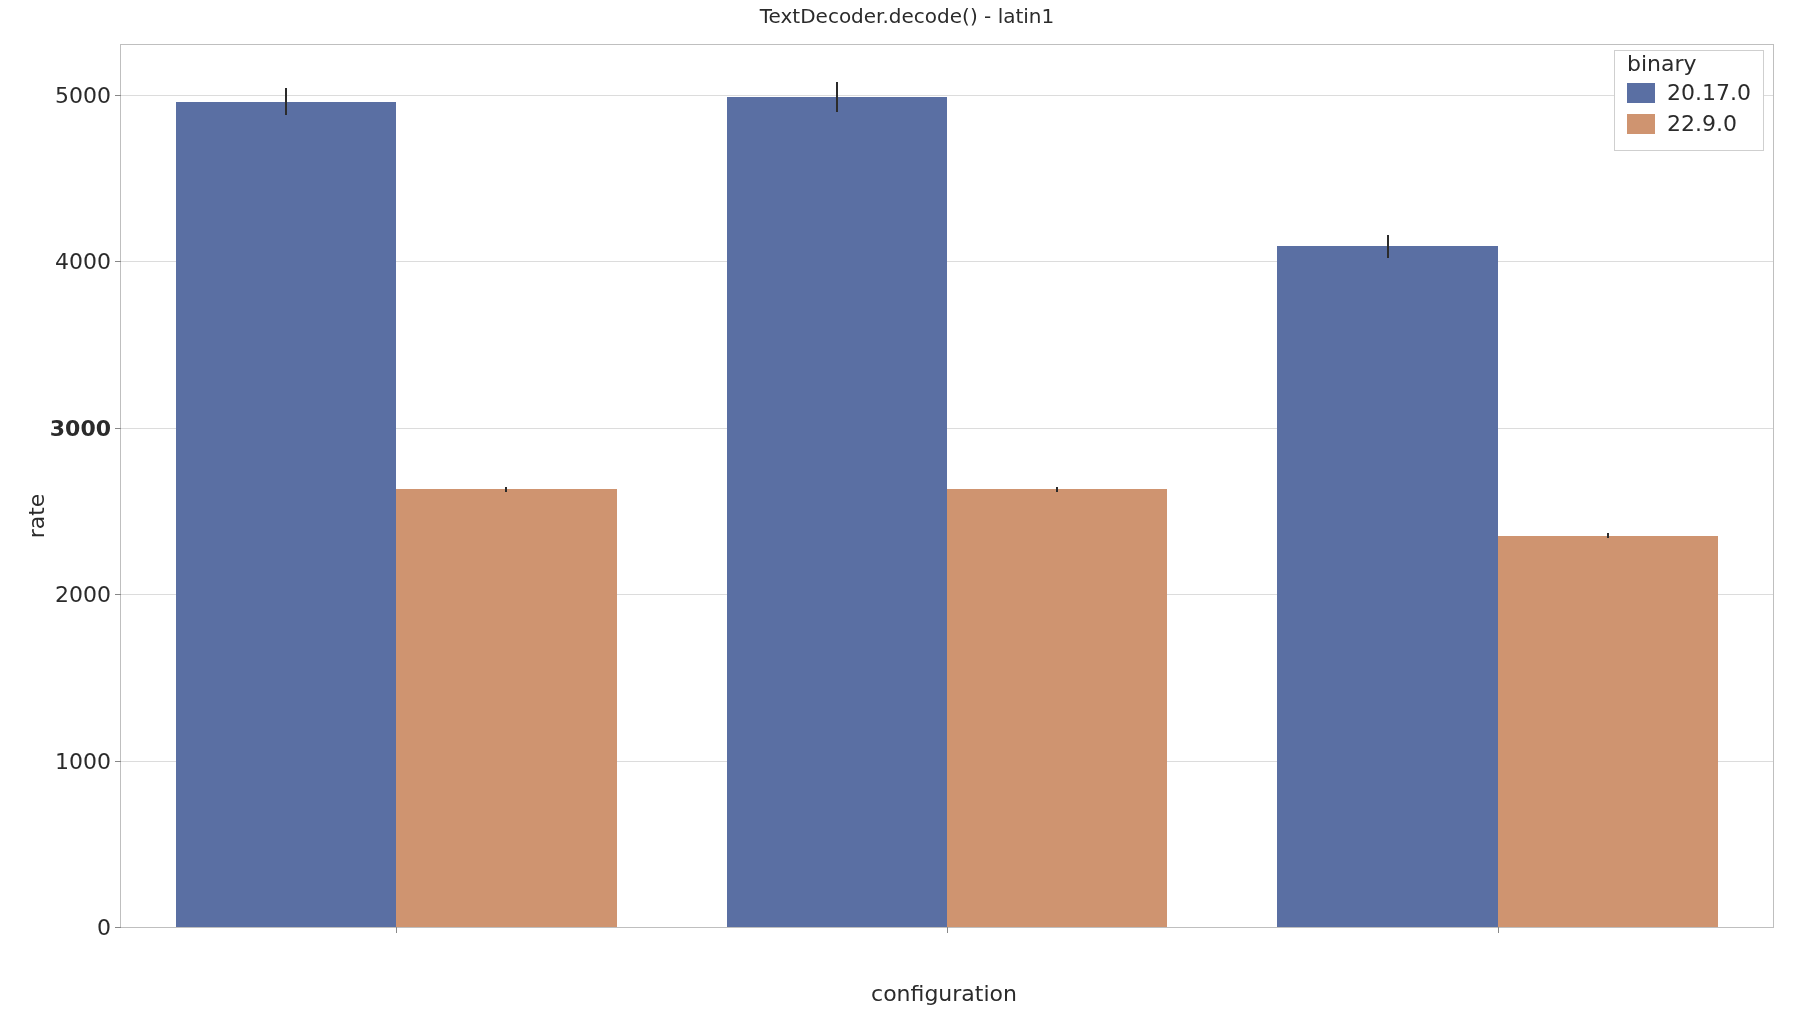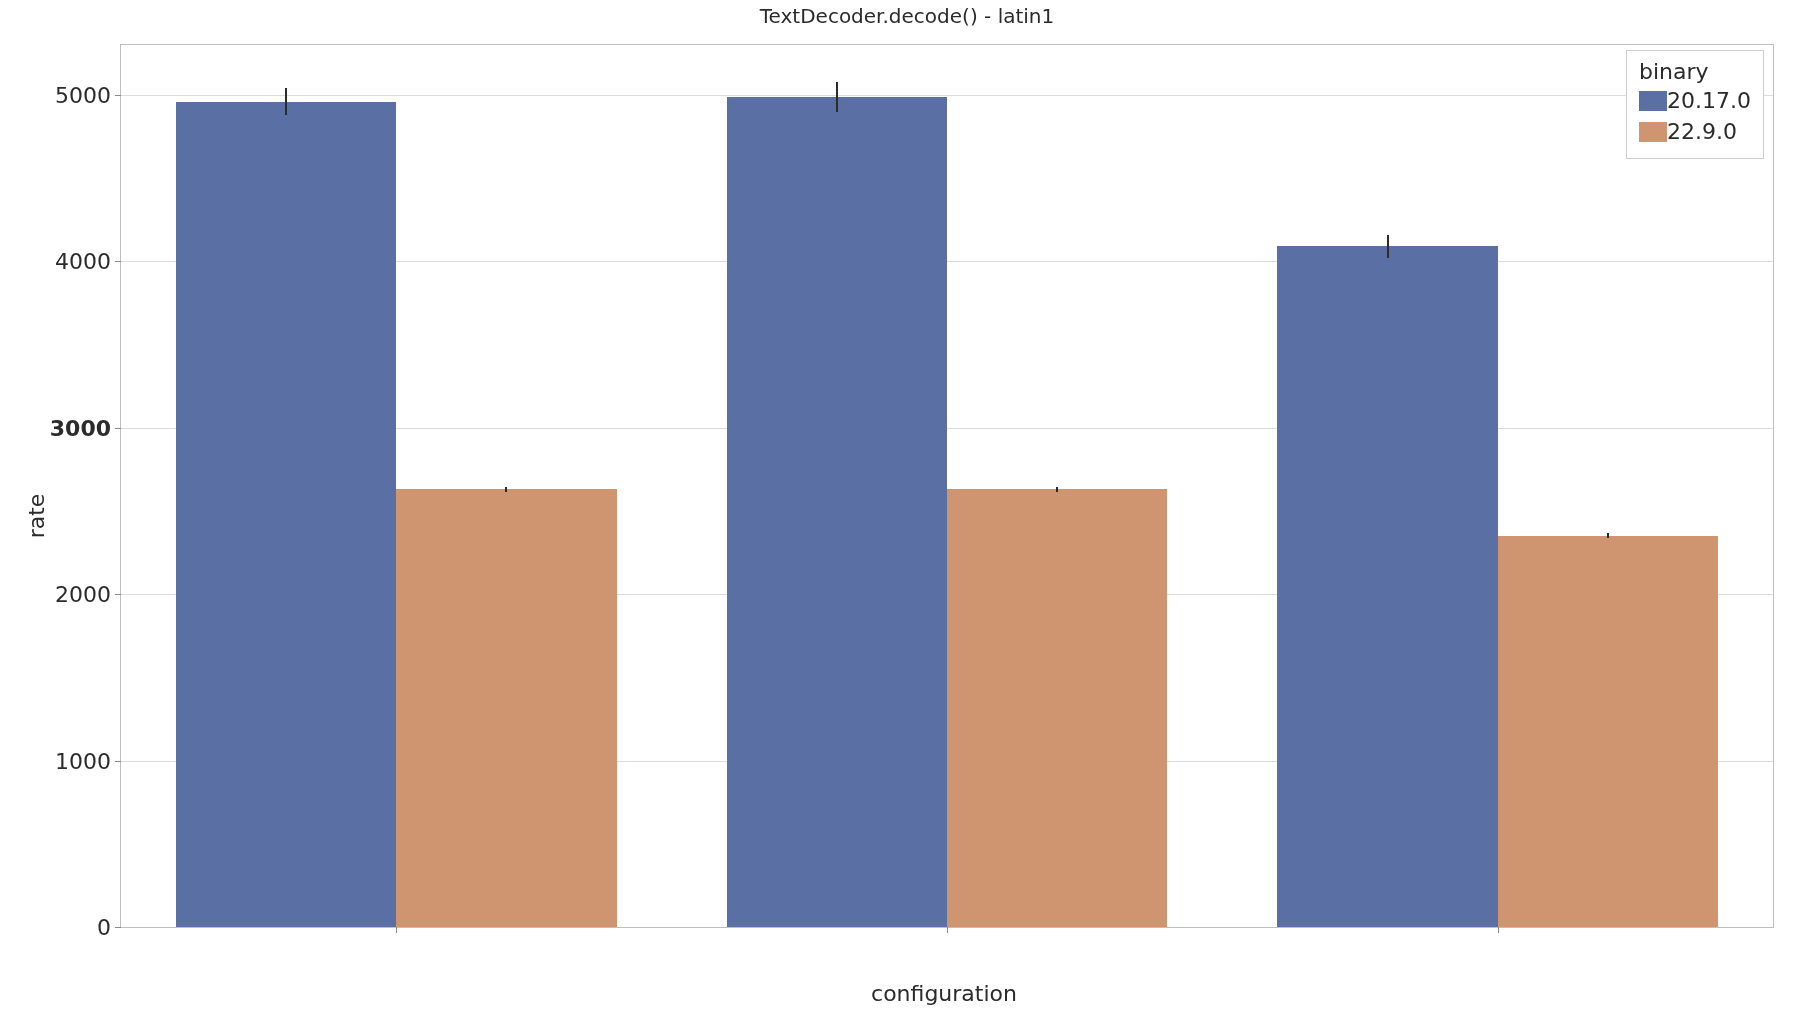--- a/index.html
+++ b/index.html
@@ -110,32 +110,32 @@
     height: 6px;
     width: 0;
     border-left: 1px solid #888;
   }
   .legend {
     position: absolute;
     top: 50px;
     right: 50px;
     background: #ffffff;
     border: 1px solid #cfcfcf;
-    padding: 8px 12px 10px 12px;
+    padding: 0 12px 10px 12px;
     font-size: 22px;
     color: #2b2b2b;
   }
   .legend .legend-title {
     font-size: 22px;
     margin-bottom: 2px;
   }
   .legend .row {
     display: flex;
     align-items: center;
-    gap: 0;
+    gap: 12px;
     line-height: 1.4;
   }
   .legend .swatch {
     width: 28px;
     height: 20px;
     flex: 0 0 auto;
   }
 </style>
 </head>
 <body>

